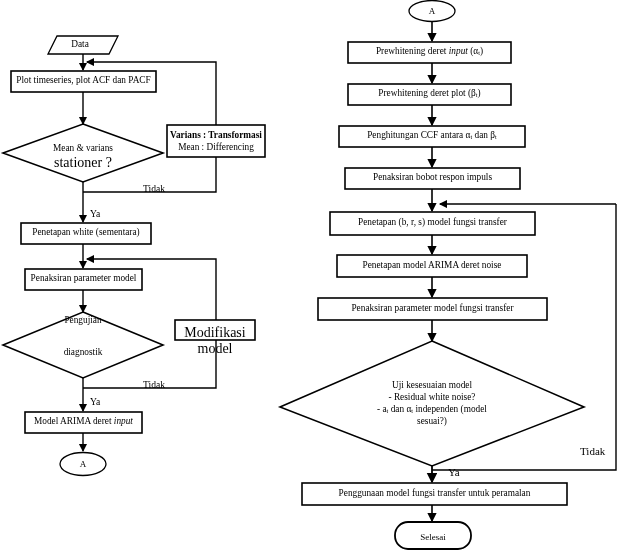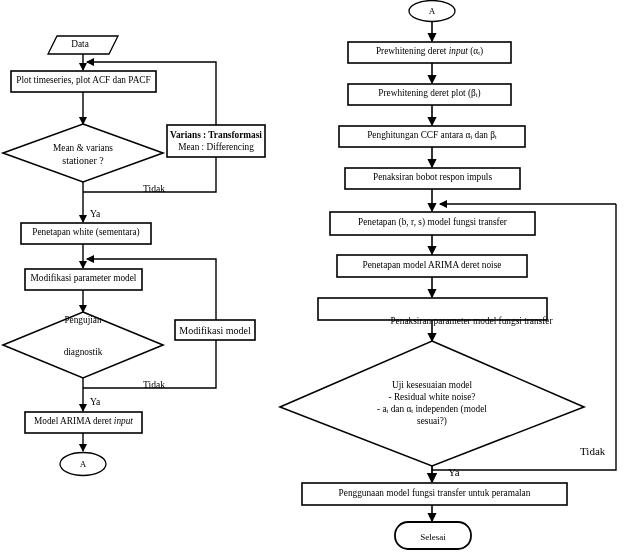--- a/index.html
+++ b/index.html
@@ -25,21 +25,21 @@
   }
   .node-label {
     position: absolute;
     text-align: center;
     color: #000000;
     line-height: 1.12;
     pointer-events: none;
     font-family: "Liberation Serif", "DejaVu Serif", serif;
   }
   .lbl-box { font-size: 9.3px; }
-  .lbl-small { font-size: 10px; }
+  .lbl-small { font-size: 14px; }
   .lbl-term { font-size: 9.0px; }
   .edge-label {
     position: absolute;
     font-size: 9.6px;
     color: #000000;
     font-family: "Liberation Serif", "DejaVu Serif", serif;
     pointer-events: none;
   }
   .edge-label.big { font-size: 11px; }
   .ital { font-style: italic; }
@@ -144,21 +144,21 @@
   <div class="node-label lbl-small" style="left:23px; top:155px; width:120px;">stationer ?</div>
 
   <div class="node-label lbl-box" style="left:169px; top:130px; width:94px;font-weight:bold;">Varians : Transformasi</div>
   <div class="node-label lbl-box" style="left:169px; top:142px; width:94px;">Mean : Differencing</div>
 
   <div class="edge-label" style="left:143px; top:183px;">Tidak</div>
   <div class="edge-label" style="left:90px; top:208px;">Ya</div>
 
   <div class="node-label lbl-box" style="left:23px; top:227px; width:126px;">Penetapan white (sementara)</div>
 
-  <div class="node-label lbl-box" style="left:27px; top:273px; width:113px;">Modifikasi parameter model</div>
+  <div class="node-label lbl-box" style="left:27px; top:273px; width:113px;">Penaksiran parameter model</div>
 
   <div class="node-label lbl-box" style="left:23px; top:315px; width:120px;">Pengujian</div>
   <div class="node-label lbl-box" style="left:23px; top:347px; width:120px;">diagnostik</div>
 
   <div class="node-label lbl-small" style="left:177px; top:325px; width:76px;">Modifikasi model</div>
 
   <div class="edge-label" style="left:143px; top:379px;">Tidak</div>
   <div class="edge-label" style="left:90px; top:396px;">Ya</div>
 
   <div class="node-label lbl-box" style="left:27px; top:416px; width:113px;"><span>Model ARIMA deret </span><span class="ital">input</span></div>
@@ -172,21 +172,21 @@
   <div class="node-label lbl-box" style="left:350px; top:88px; width:159px;"><span>Prewhitening deret plot (β</span><sub>t</sub><span>)</span></div>
 
   <div class="node-label lbl-box" style="left:341px; top:130px; width:182px;"><span>Penghitungan CCF antara α</span><sub>t</sub><span> dan β</span><sub>t</sub></div>
 
   <div class="node-label lbl-box" style="left:347px; top:172px; width:171px;">Penaksiran bobot respon impuls</div>
 
   <div class="node-label lbl-box" style="left:332px; top:217px; width:201px;">Penetapan (b, r, s) model fungsi transfer</div>
 
   <div class="node-label lbl-box" style="left:339px; top:260px; width:186px;">Penetapan model ARIMA deret noise</div>
 
-  <div class="node-label lbl-box" style="left:320px; top:316px; width:225px;padding-left:39px;">Penaksiran parameter model fungsi transfer</div>
+  <div class="node-label lbl-box" style="left:320px; top:303px; width:225px;">Penaksiran parameter model fungsi transfer</div>
 
   <div class="node-label lbl-box" style="left:332px; top:380px; width:200px;">Uji kesesuaian model</div>
   <div class="node-label lbl-box" style="left:332px; top:392px; width:200px;">-  Residual white noise?</div>
   <div class="node-label lbl-box" style="left:332px; top:404px; width:200px;"><span>-  a</span><sub>t</sub><span> dan α</span><sub>t</sub><span> independen (model</span></div>
   <div class="node-label lbl-box" style="left:332px; top:416px; width:200px;">sesuai?)</div>
 
   <div class="edge-label big" style="left:580px; top:445px;">Tidak</div>
   <div class="edge-label big" style="left:448px; top:466px;">Ya</div>
 
   <div class="node-label lbl-box" style="left:304px; top:488px; width:261px;">Penggunaan model fungsi transfer untuk peramalan</div>

